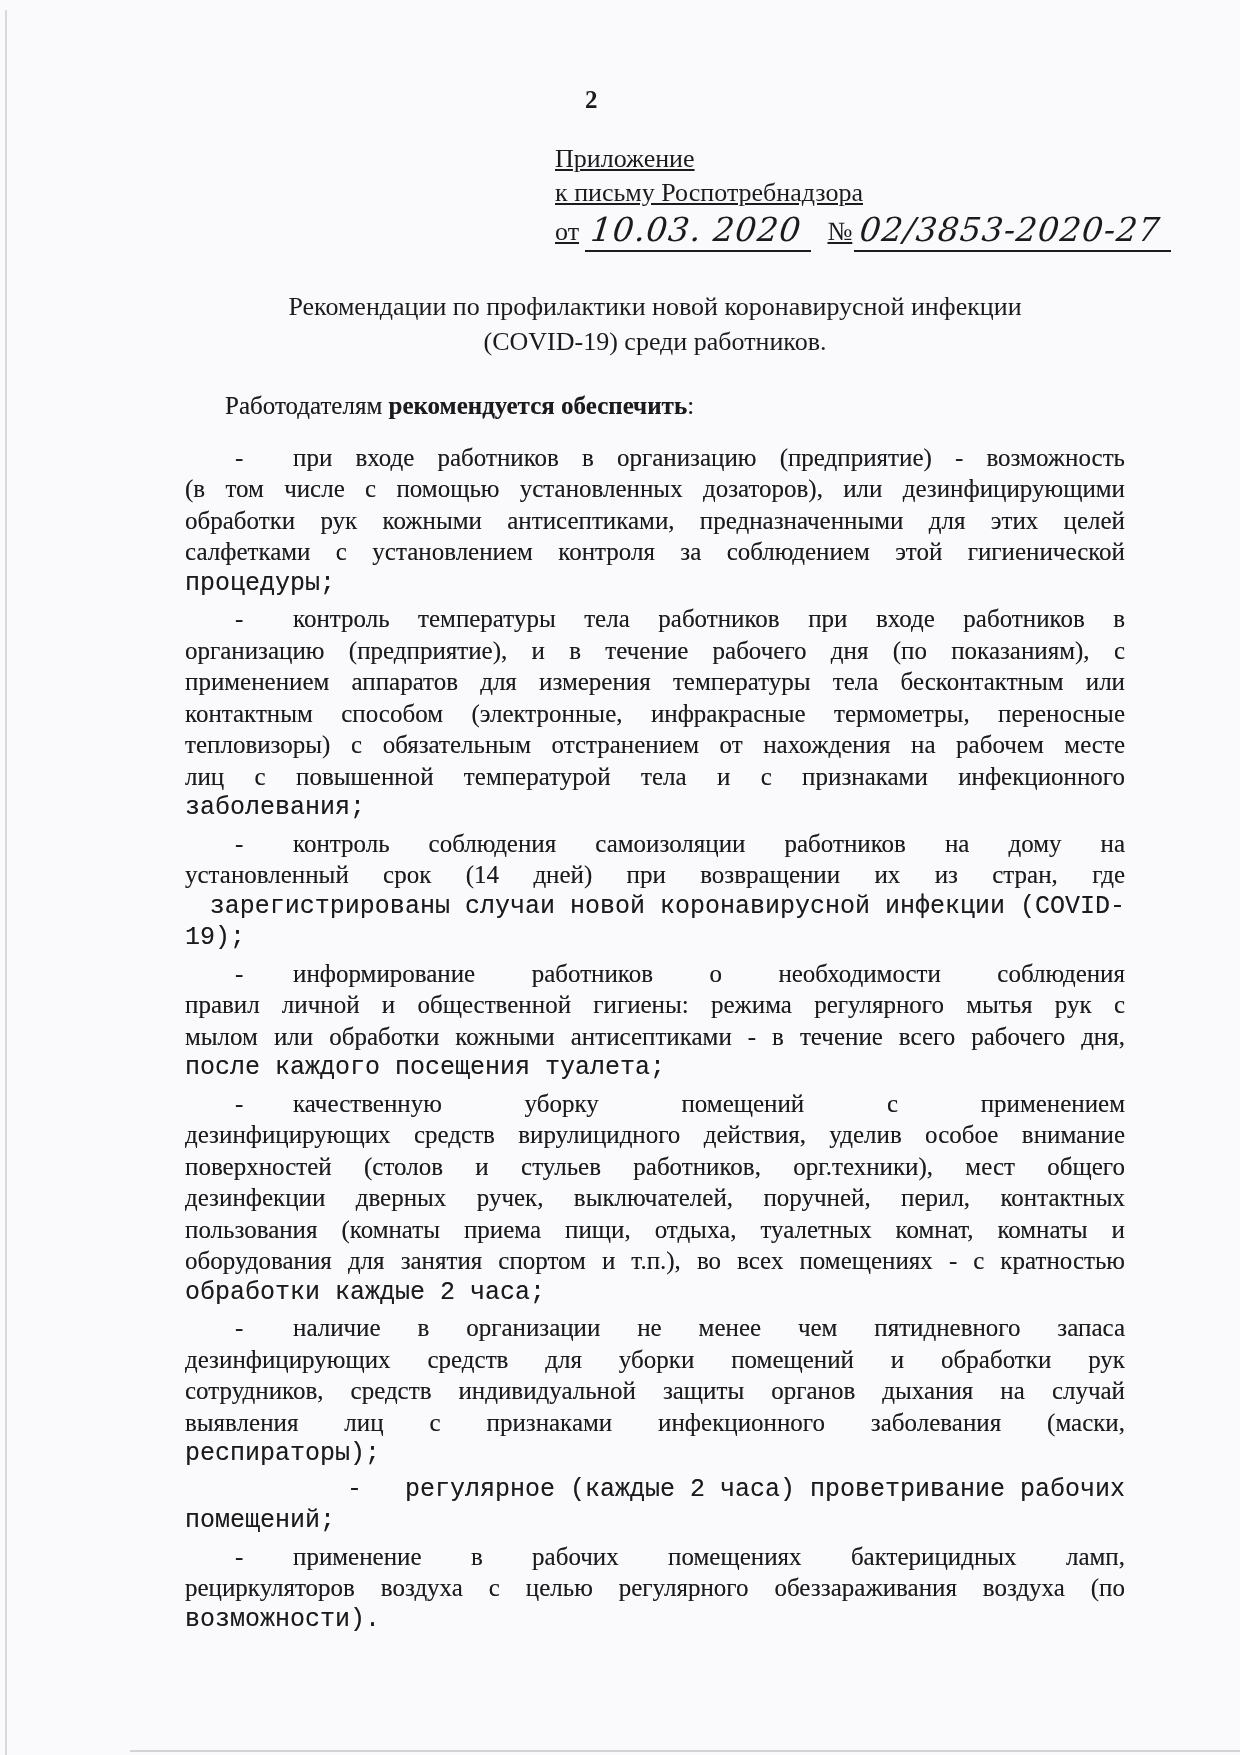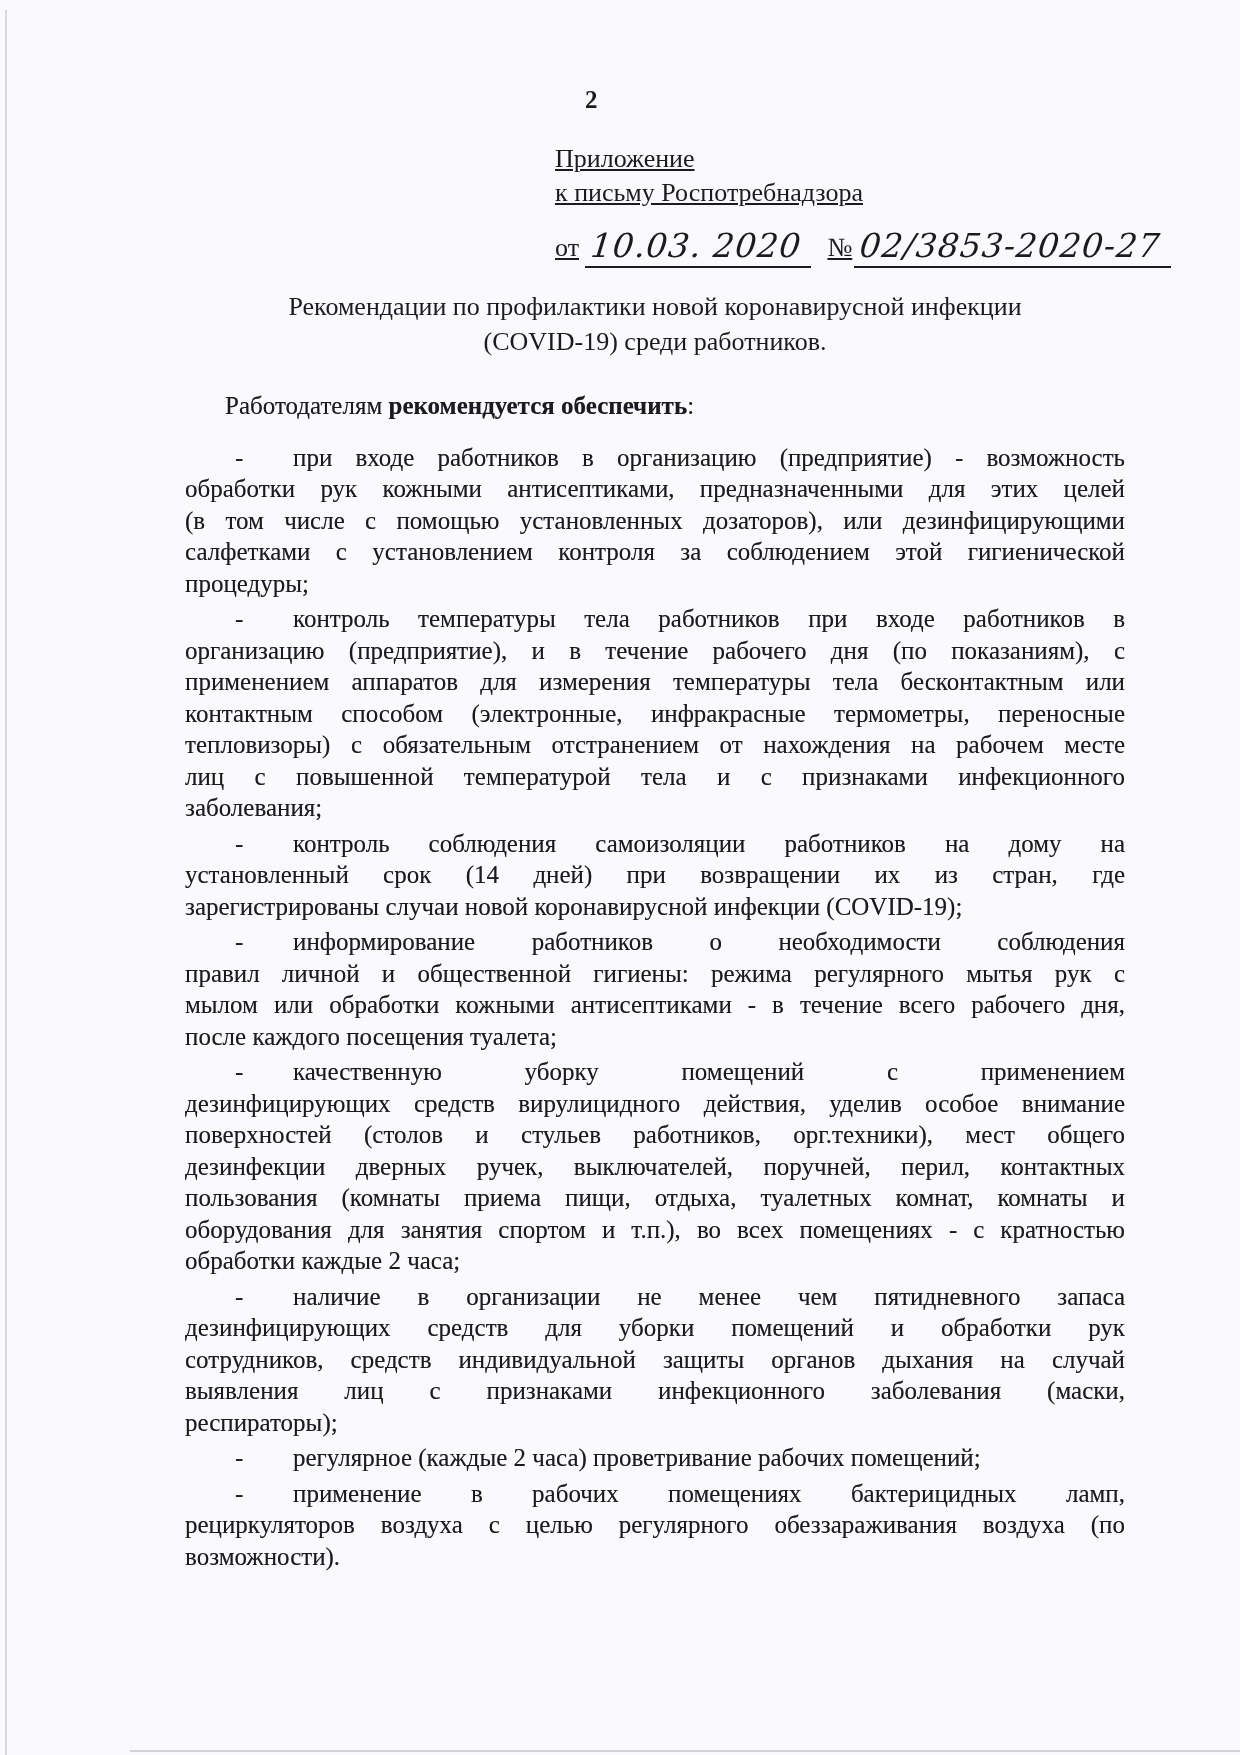--- a/index.html
+++ b/index.html
@@ -22,21 +22,21 @@
   }
   .page-number {
     position:absolute; left:585px; top:86px;
     font-size:25px; font-weight:700;
   }
   
   .header-block {
     position:absolute; left:555px; top:142px;
     font-size:26px; line-height:34px; white-space:nowrap;text-decoration:underline;
   }
-  .ref-line { display:flex; align-items:flex-end; margin-top:18px; }
+  .ref-line { display:flex; align-items:flex-end; margin-top:2px; }
   .ref-label { font-size:26px; line-height:40px; }
   .hw-wrap {
     border-bottom:2px solid #1c1c1e;
     padding:0 10px 0 6px; margin-left:6px;
   }
   .hw-wrap.date { min-width:200px; margin-right:16px; }
   .hw-wrap.num  { min-width:250px; margin-left:2px; }
   .handwritten {
     display:inline-block;
     font-family:"DejaVu Serif", serif;
@@ -59,21 +59,21 @@
   }
   .intro { padding-left:40px; margin-bottom:20px; }
   .para { margin-bottom:4px; }
   .line {
     text-align:justify;
     text-align-last:justify;
     -moz-text-align-last:justify;
     white-space:normal;
     hyphens:none;
   }
-  .line.last { text-align:left; text-align-last:left; -moz-text-align-last:left; }
+  .line.last { text-align:right; text-align-last:left;font-family:Liberation Mono, monospace; -moz-text-align-last:left; }
   .bullet-lead {
     display:inline-block; width:108px; padding-left:50px;
   }
 </style>
 </head>
 <body>
 
 <div class="page">
 
   <div class="scan-edge-left"></div>
@@ -95,22 +95,22 @@
   <div class="title">
     <div>Рекомендации по профилактики новой коронавирусной инфекции</div>
     <div>(COVID-19) среди работников.</div>
   </div>
 
   <div class="body-text">
     <p class="intro"><span>Работодателям </span><b>рекомендуется обеспечить</b><span>:</span></p>
     <div id="bullet-list">
         <div class="para">
           <div class="line"><span class="bullet-lead">-</span>при входе работников в организацию (предприятие) - возможность</div>
+          <div class="line">(в том числе с помощью установленных дозаторов), или дезинфицирующими</div>
           <div class="line">обработки рук кожными антисептиками, предназначенными для этих целей</div>
-          <div class="line">(в том числе с помощью установленных дозаторов), или дезинфицирующими</div>
           <div class="line">салфетками с установлением контроля за соблюдением этой гигиенической</div>
           <div class="line last">процедуры;</div>
         </div>
         <div class="para">
           <div class="line"><span class="bullet-lead">-</span>контроль температуры тела работников при входе работников в</div>
           <div class="line">организацию (предприятие), и в течение рабочего дня (по показаниям), с</div>
           <div class="line">применением аппаратов для измерения температуры тела бесконтактным или</div>
           <div class="line">контактным способом (электронные, инфракрасные термометры, переносные</div>
           <div class="line">тепловизоры) с обязательным отстранением от нахождения на рабочем месте</div>
           <div class="line">лиц с повышенной температурой тела и с признаками инфекционного</div>

